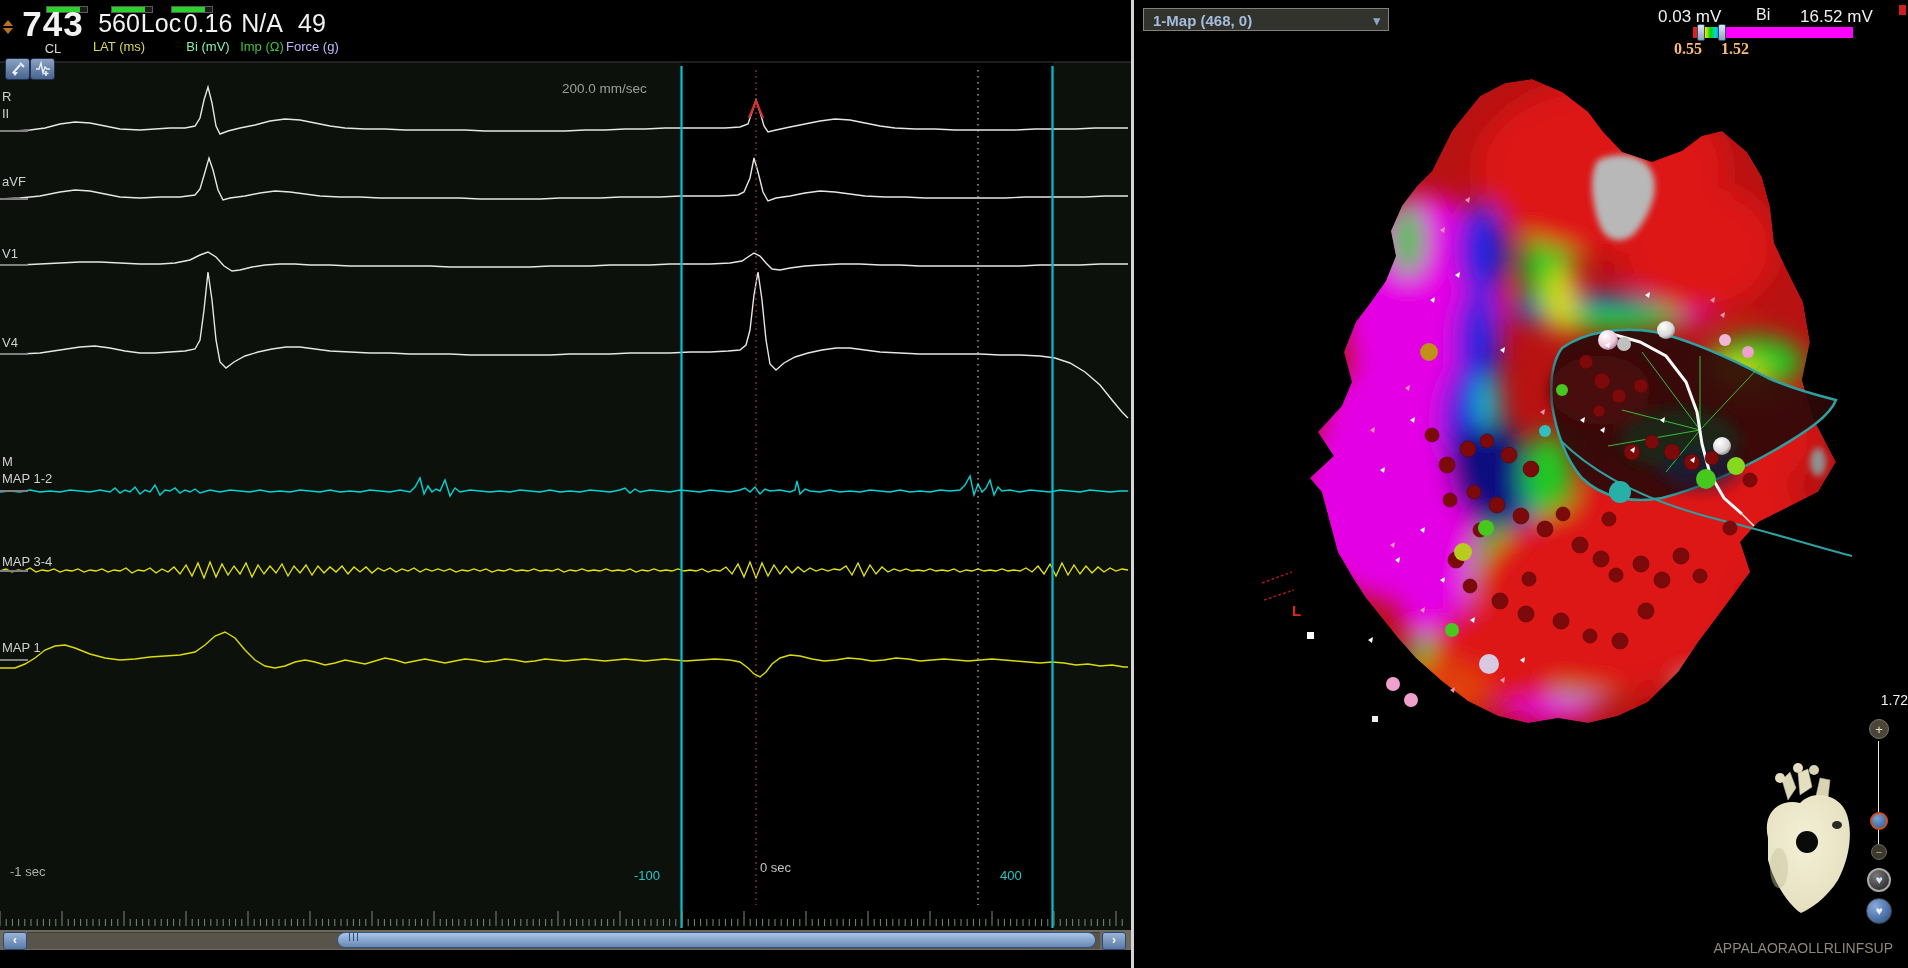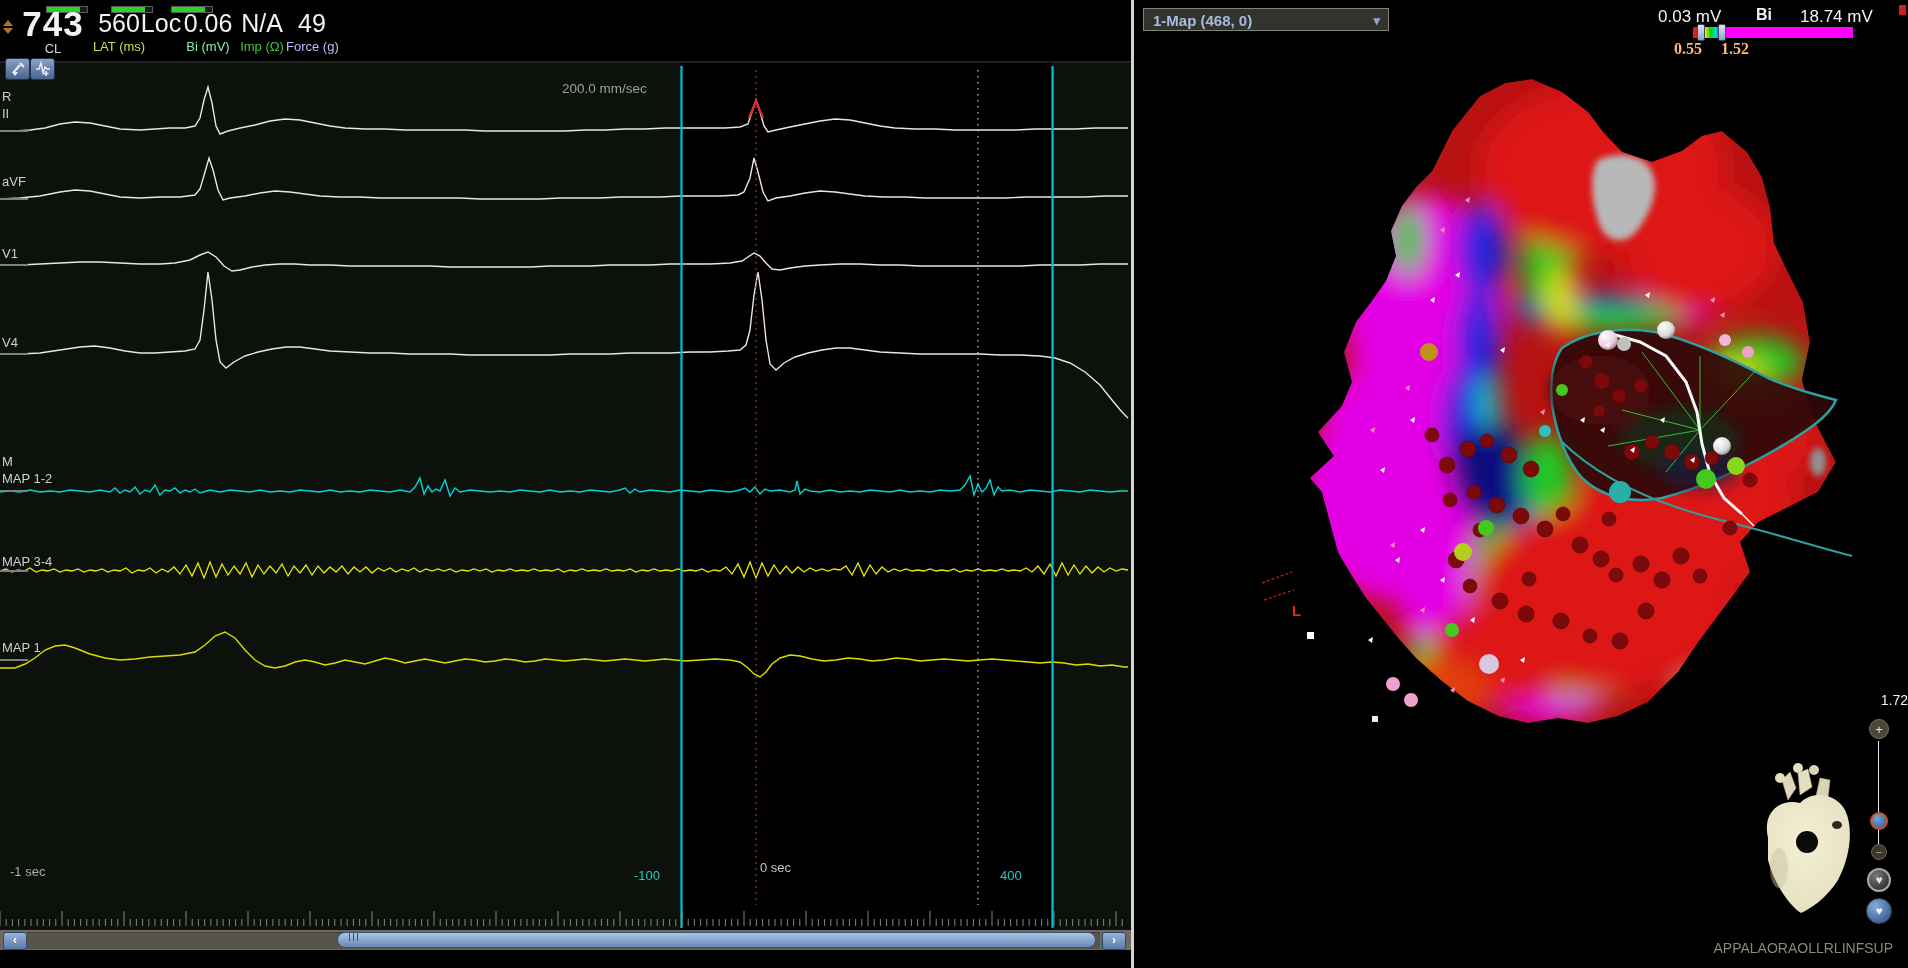--- a/index.html
+++ b/index.html
@@ -322,21 +322,21 @@
         <div class="ml lc-cl">CL</div>
       </div>
       <div class="metric" style="left:86px;width:66px">
         <div class="mv">560</div>
         <div class="ml lc-lat">LAT (ms)</div>
       </div>
       <div class="metric" style="left:139px;width:44px">
         <div class="mv">Loc</div>
       </div>
       <div class="metric" style="left:181px;width:54px">
-        <div class="mv">0.06</div>
+        <div class="mv">0.16</div>
         <div class="ml lc-bi">Bi (mV)</div>
       </div>
       <div class="metric" style="left:234px;width:56px">
         <div class="mv">N/A</div>
         <div class="ml lc-imp">Imp (Ω)</div>
       </div>
       <div class="metric" style="left:286px;width:52px">
         <div class="mv">49</div>
         <div class="ml lc-force">Force (g)</div>
       </div>
@@ -595,22 +595,22 @@
         <ellipse cx="1779" cy="868" rx="9" ry="20" fill="#c6c0a0" opacity="0.45"></ellipse>
       </g>
     </svg>
 
     <div id="map-selector">
       <span>1-Map (468, 0)</span>
       <span class="chev">▾</span>
     </div>
 
     <div class="scale-lab" style="left:524px;top:7px">0.03 mV</div>
-    <div class="scale-lab" style="left:622px;top:6px;font-weight:bold;font-size:16px">Bi</div>
-    <div class="scale-lab" style="left:666px;top:7px">18.74 mV</div>
+    <div class="scale-lab" style="left:622px;top:6px;font-weight:normal;font-size:16px">Bi</div>
+    <div class="scale-lab" style="left:666px;top:7px">16.52 mV</div>
     <div id="scale-bar">
       <span class="seg-red"></span>
       <span class="seg-rainbow"></span>
       <span class="seg-magenta" style="background:#ff00ff"></span>
     </div>
     <div class="scale-handle" style="left:563px"></div>
     <div class="scale-handle" style="left:584px"></div>
     <div class="scale-val" style="left:540px;top:40px">0.55</div>
     <div class="scale-val" style="left:587px;top:40px">1.52</div>
     <div id="corner-flag"></div>

